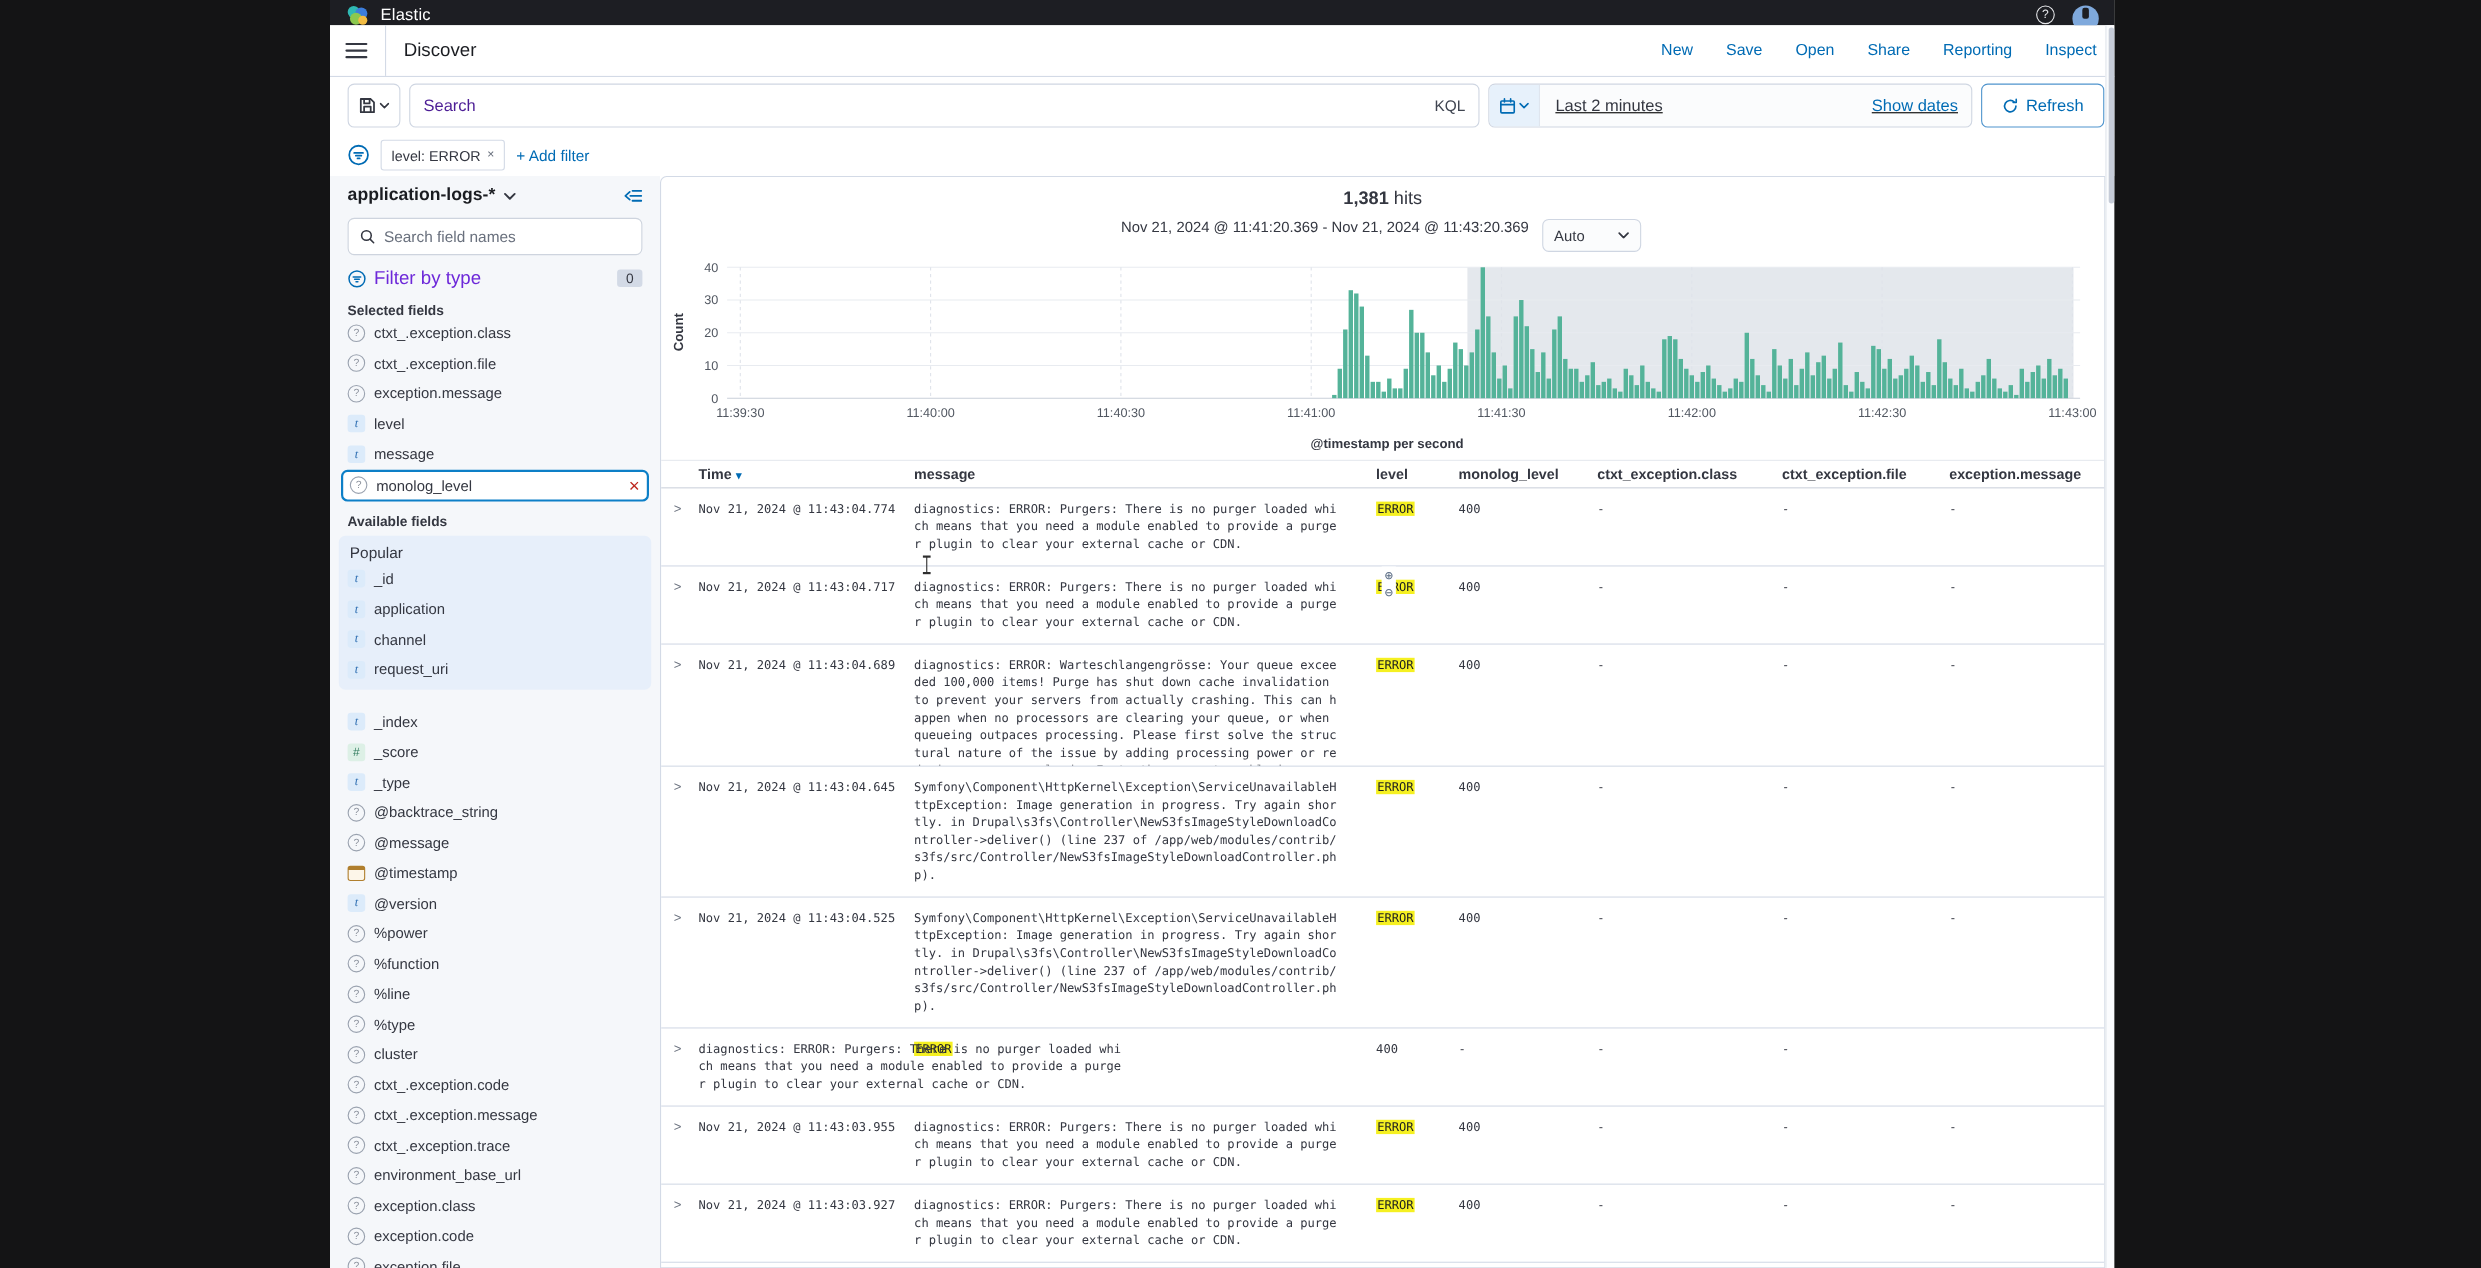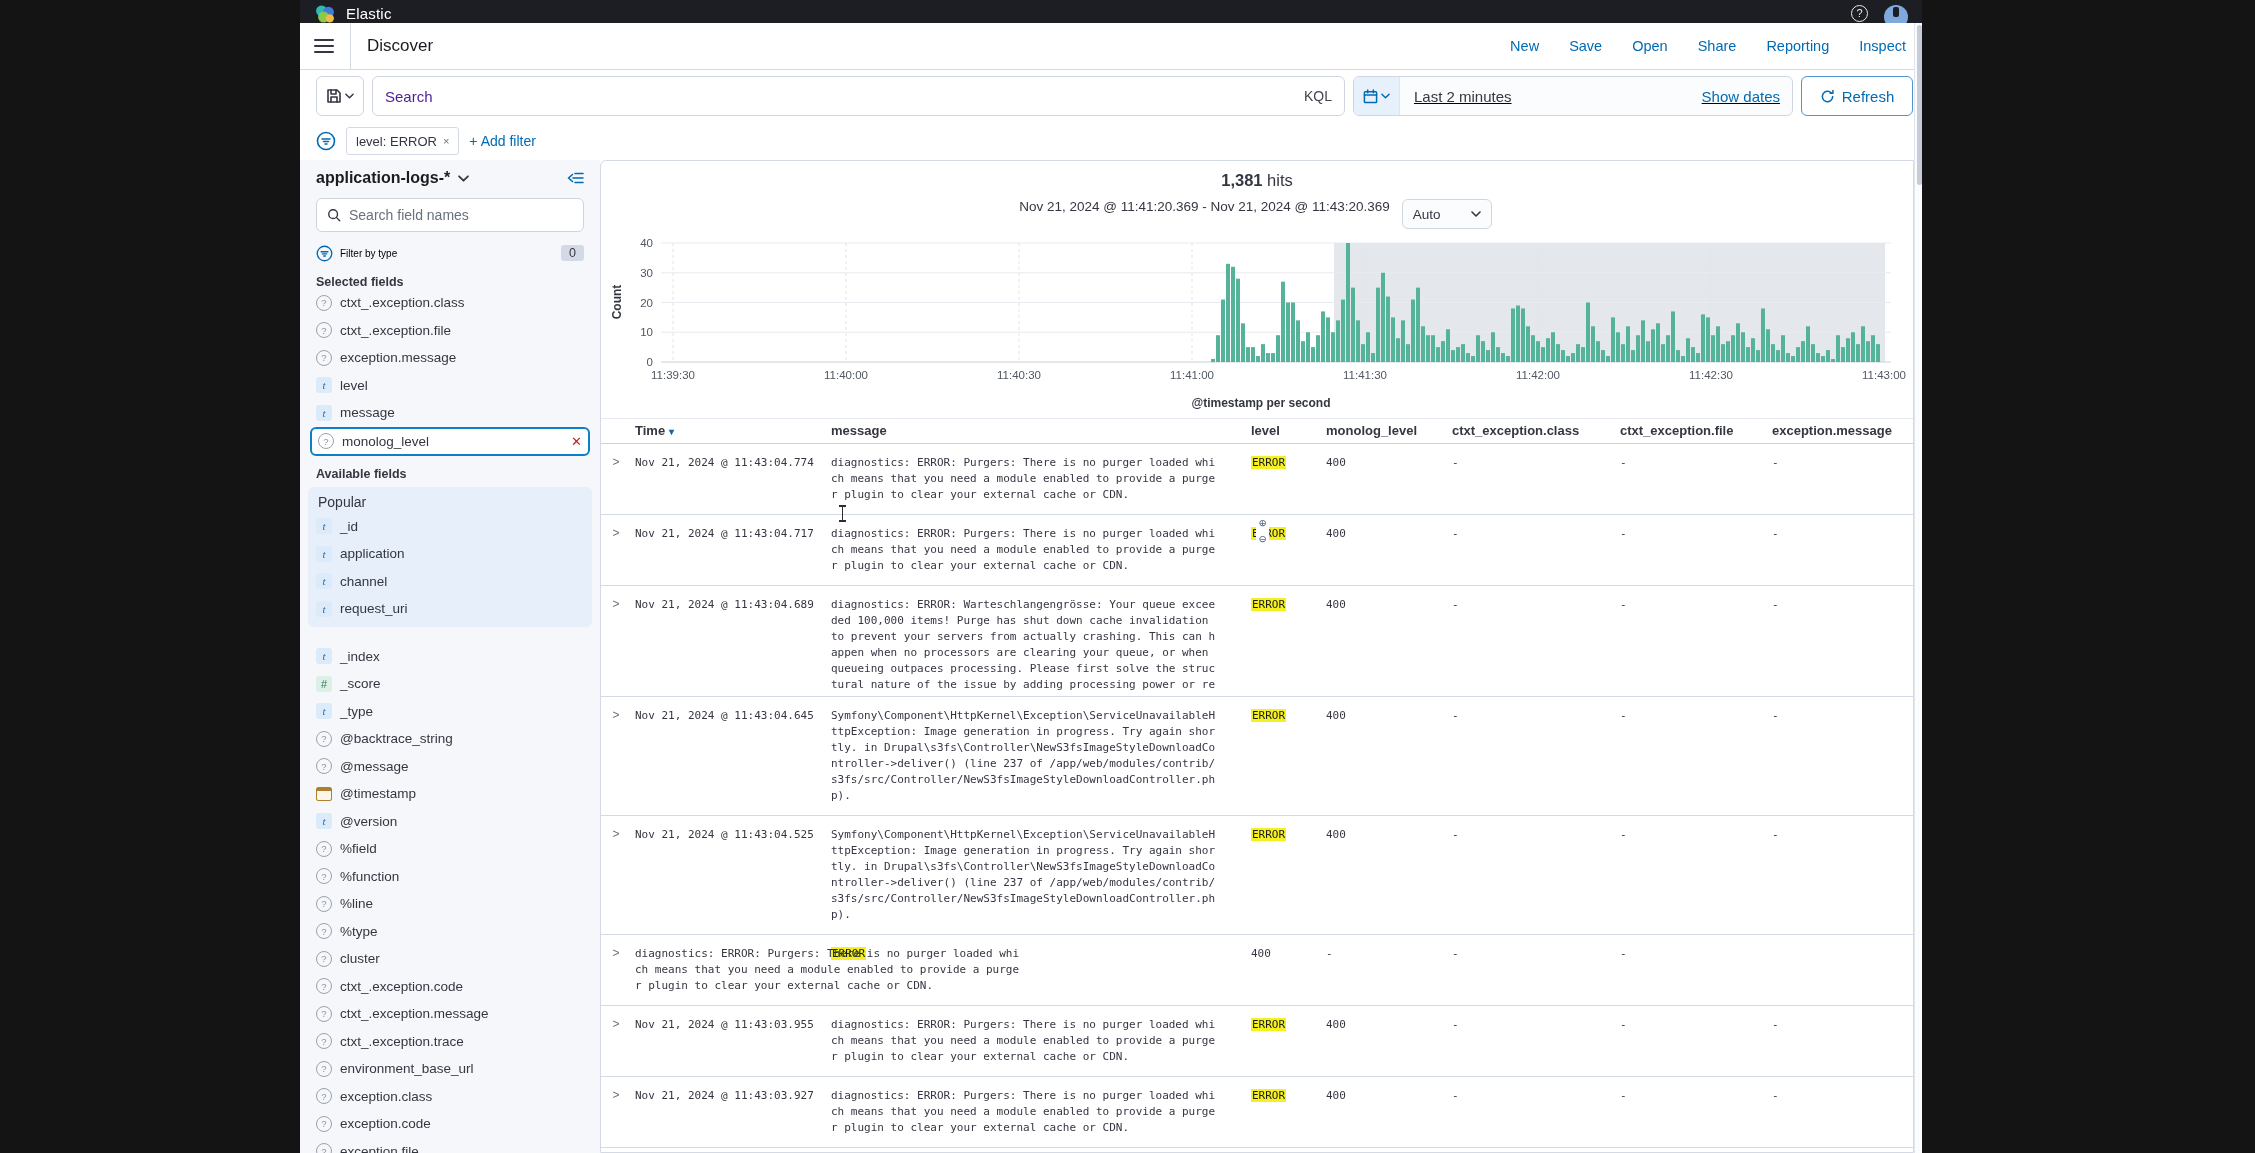--- a/index.html
+++ b/index.html
@@ -52,21 +52,21 @@
 
   
   .sidebar { width:300px; padding:2px 16px 0; background:#f5f7fa; overflow:hidden; }
   .sb-head { display:flex; align-items:center; height:28px; margin-top:2px; }
   .sb-title { font-size:16px; font-weight:bold; color:#1a1c21; }
   .sb-head .chev { margin-left:8px; }
   .collapse-ic { margin-left:auto; }
   .sb-search { height:34px; margin-top:6px; border:1px solid #ced4de; border-radius:6px; background:#fff; display:flex; align-items:center; padding:0 10px; gap:8px; }
   .sb-search span { color:#69707d; font-size:14px; }
   .sb-filter { display:flex; align-items:center; margin-top:10px; height:22px; }
-  .sb-filter .lbl { color:#000000; font-size:10px; margin-left:7px; }
+  .sb-filter .lbl { color:#6d28d9; font-size:17px; margin-left:7px; }
   .badge { margin-left:auto; background:#d3dae6; color:#343741; font-size:12.5px; border-radius:3px; padding:1px 8px; }
   .sb-sec { font-size:12.5px; font-weight:bold; color:#343741; margin-top:11px; }
   .sb-field { height:27.5px; display:flex; align-items:center; gap:8px; cursor:pointer; }
   .sb-field .fname { font-size:13.5px; color:#343741; white-space:nowrap; }
   .sb-field.hl { border:2px solid #0d7fc7; border-radius:6px; background:#fff; height:29px; padding:0 6px; margin:0 -6px; }
   .sb-field .rm { margin-left:auto; color:#bd271e; font-size:13px; cursor:pointer; }
   .tok { width:16px; height:16px; flex:0 0 16px; border-radius:3px; font-size:11px; display:flex; align-items:center; justify-content:center; }
   .tok-t { background:#dcebfa; color:#2b6cb0; font-style:italic; font-family:"Liberation Serif", serif; }
   .tok-n { background:#ddf0e6; color:#2f7a5d; }
   .tok-q { border:1.4px solid #9aa2af; border-radius:50%; color:#8d939e; font-size:9.5px; background:transparent; }
@@ -292,21 +292,21 @@
           <div class="sb-field">
             <span class="tok tok-d"></span>
             <span class="fname">@timestamp</span>
           </div>
           <div class="sb-field">
             <span class="tok tok-t">t</span>
             <span class="fname">@version</span>
           </div>
           <div class="sb-field">
             <span class="tok tok-q">?</span>
-            <span class="fname">%field</span>
+            <span class="fname">%power</span>
           </div>
           <div class="sb-field">
             <span class="tok tok-q">?</span>
             <span class="fname">%function</span>
           </div>
           <div class="sb-field">
             <span class="tok tok-q">?</span>
             <span class="fname">%line</span>
           </div>
           <div class="sb-field">

